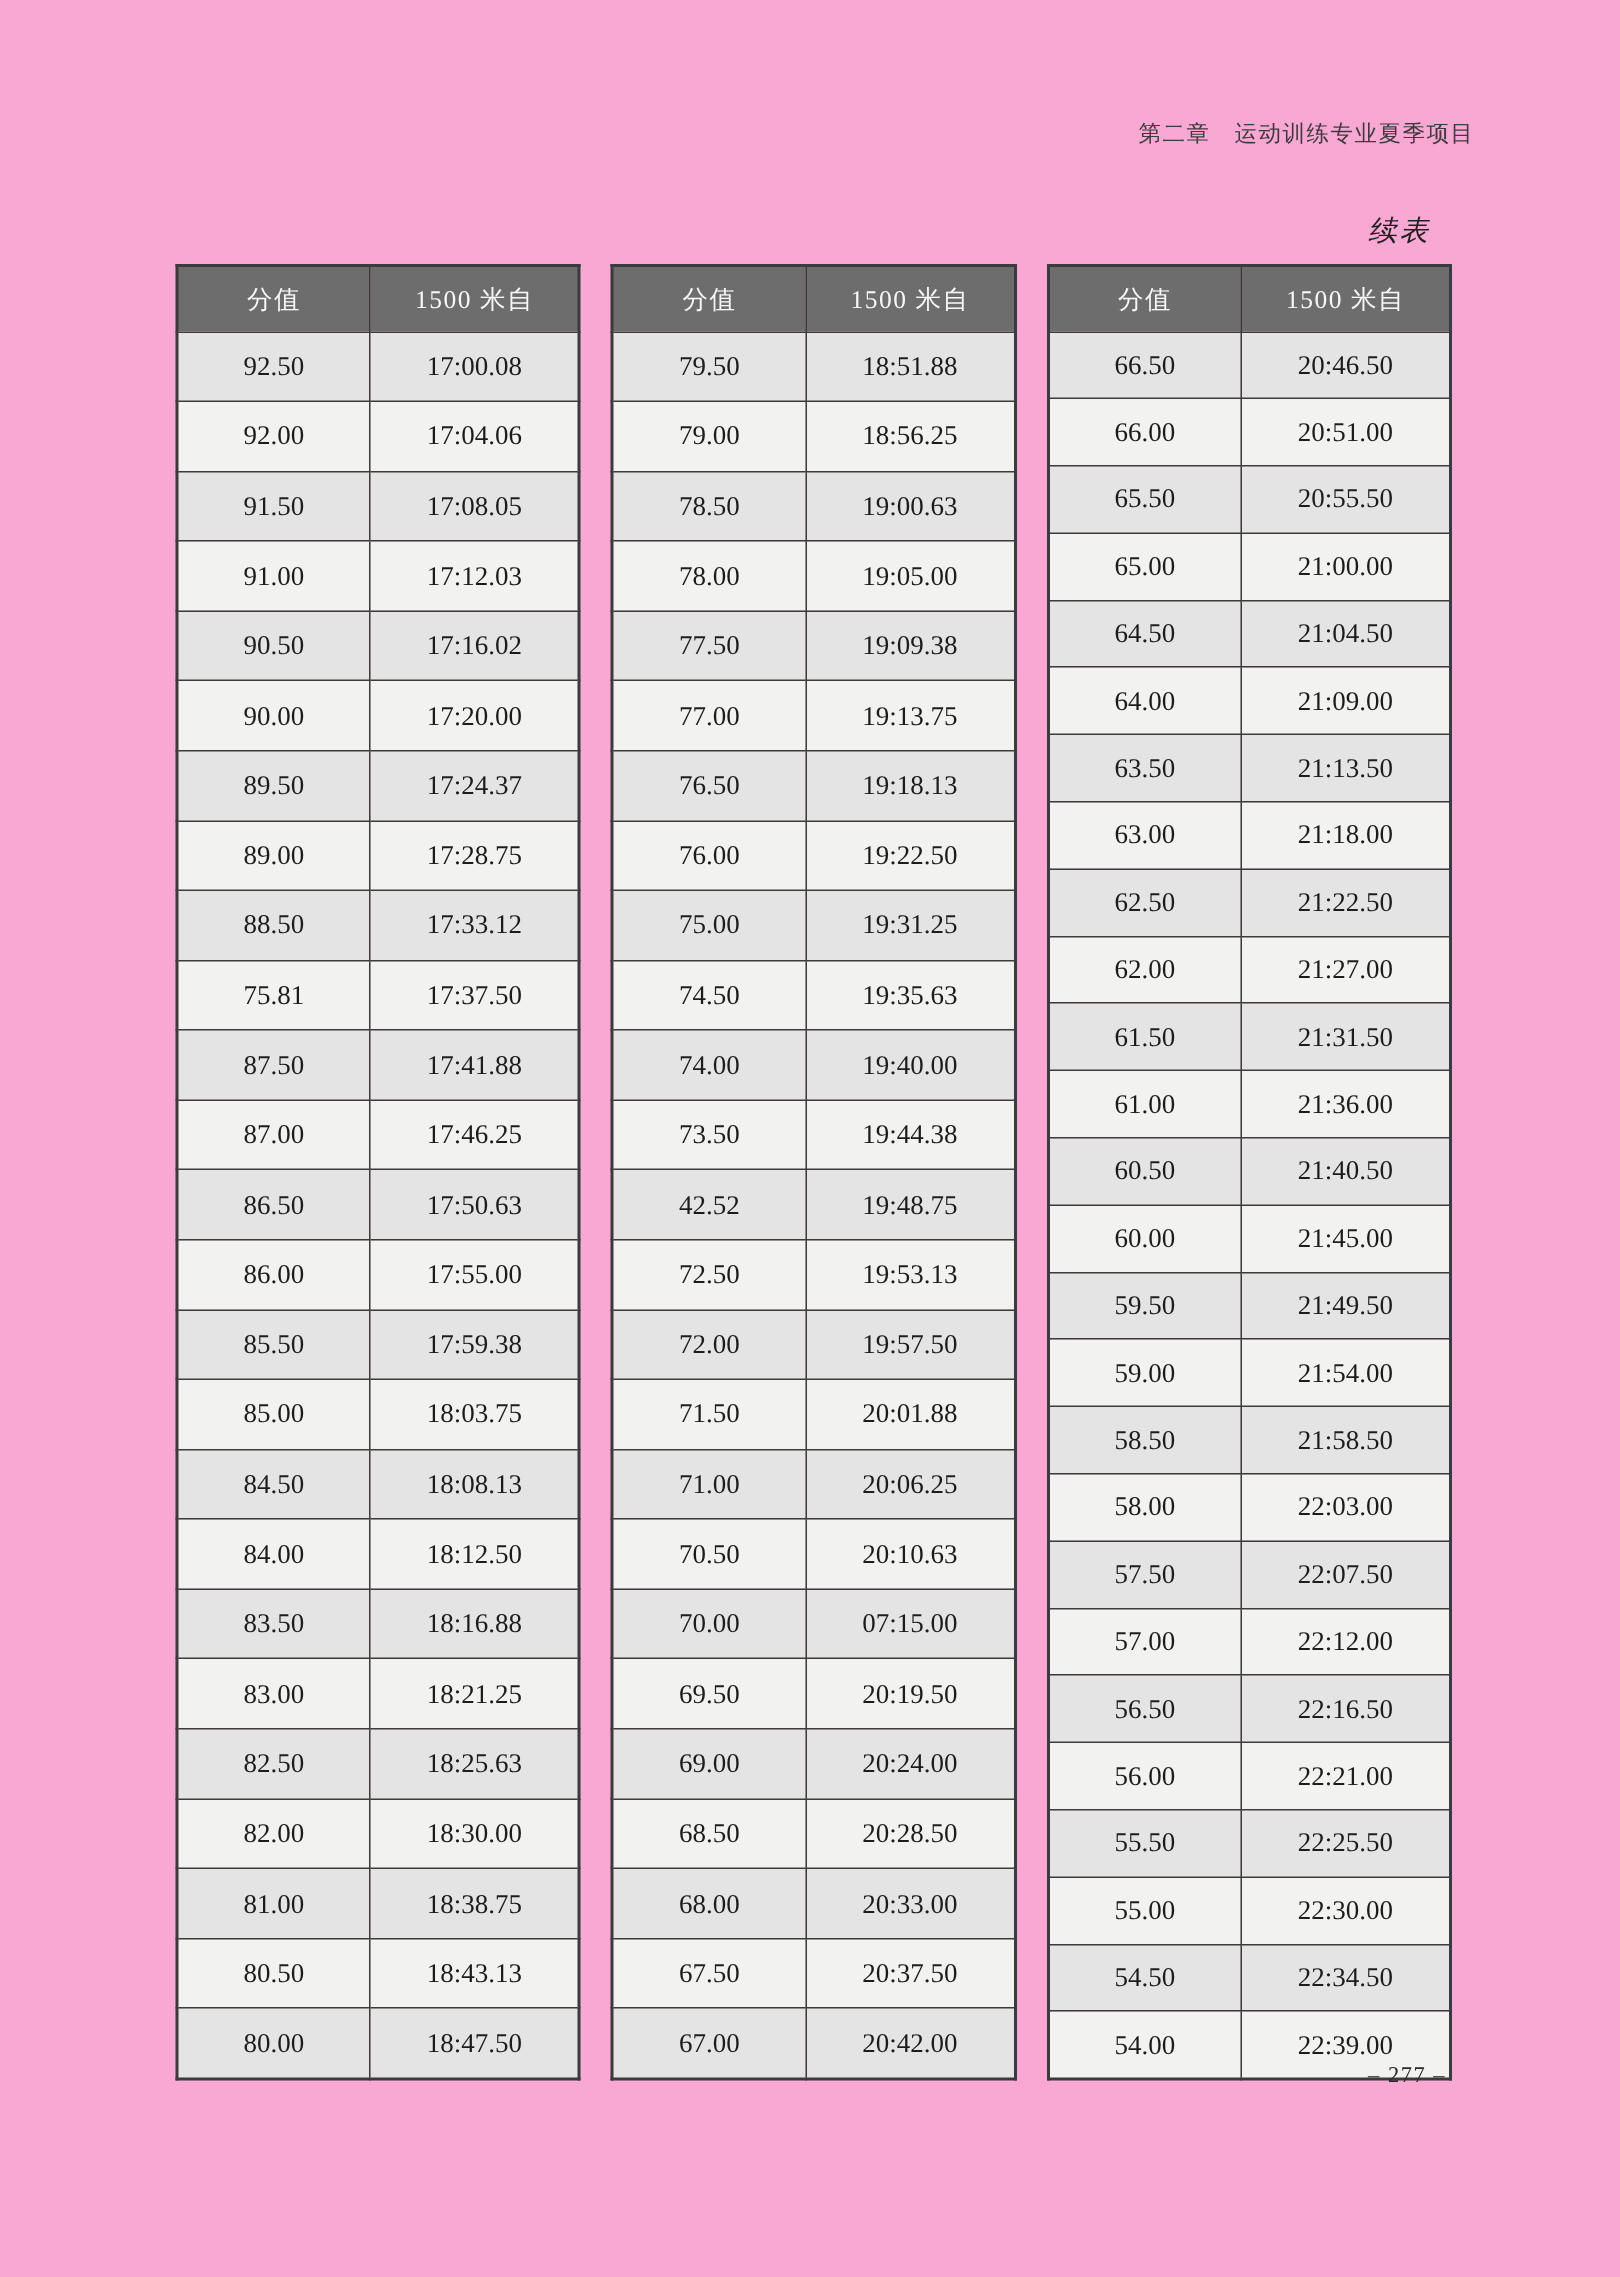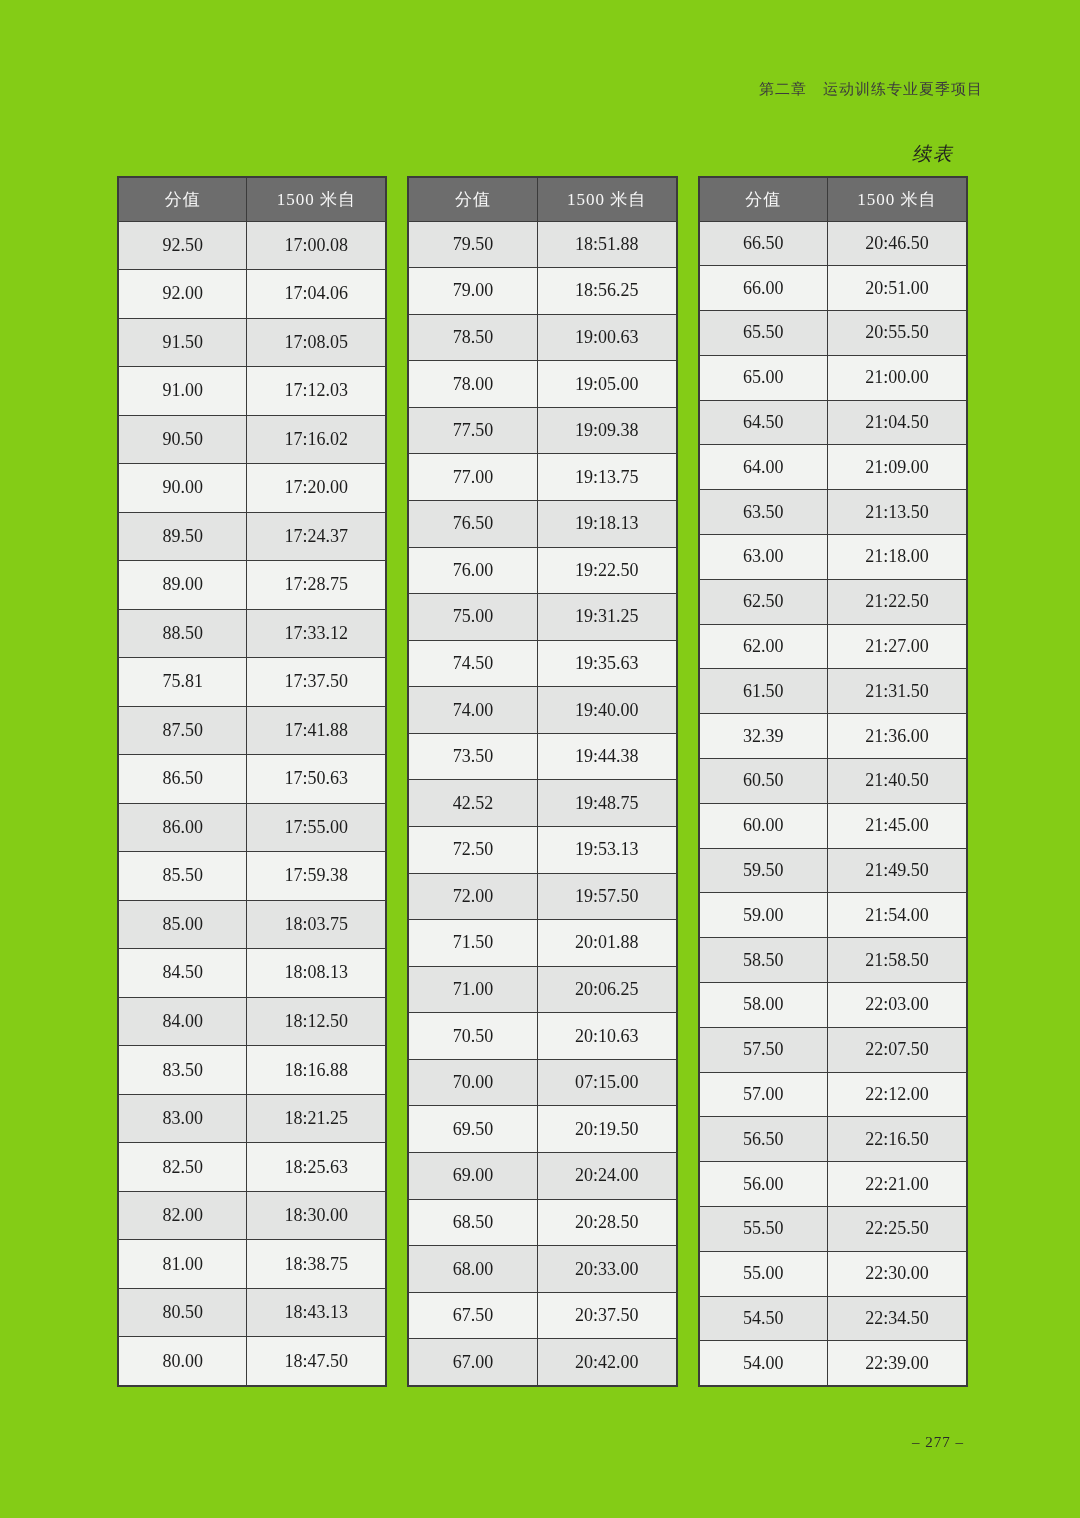--- a/index.html
+++ b/index.html
@@ -1,21 +1,21 @@
 <!DOCTYPE html>
 <html><head>
 <meta charset="utf-8">
 <style>
   * { margin: 0; padding: 0; box-sizing: border-box; }
   html, body { background: #e9e9e9; }
   .page {
     position: relative;
     width: 1080px;
     height: 1518px;
-    background: #84cc16;
+    background: #f9a8d4;
     font-family: "Liberation Serif", serif;
     overflow: hidden;
     text-decoration: underline;
   }
   .chapter-header {
     position: absolute;
     top: 80px;
     right: 97px;
     font-size: 15px;
     color: #3c3c3c;
@@ -62,21 +62,21 @@
     vertical-align: middle;
     font-size: 18px;
     color: #1c1c1c;
     border: 1px solid #3b3b3b;
     font-family: "Liberation Serif", serif;
   }
   table.score-table tbody tr:nth-child(odd) td { background: #e3e4e3; }
   table.score-table tbody tr:nth-child(even) td { background: #f2f3f1; }
   .page-number {
     position: absolute;
-    top: 1434px;
+    top: 1376px;
     right: 116px;
     font-size: 15px;
     color: #2a2a2a;
     letter-spacing: 1px;
     text-align: center;
   }
 </style>
 </head>
 <body>
 
@@ -134,20 +134,24 @@
           </tr>
           <tr>
             <td>75.81</td>
             <td>17:37.50</td>
           </tr>
           <tr>
             <td>87.50</td>
             <td>17:41.88</td>
           </tr>
           <tr>
+            <td>87.00</td>
+            <td>17:46.25</td>
+          </tr>
+          <tr>
             <td>86.50</td>
             <td>17:50.63</td>
           </tr>
           <tr>
             <td>86.00</td>
             <td>17:55.00</td>
           </tr>
           <tr>
             <td>85.50</td>
             <td>17:59.38</td>
@@ -352,21 +356,21 @@
           </tr>
           <tr>
             <td>62.00</td>
             <td>21:27.00</td>
           </tr>
           <tr>
             <td>61.50</td>
             <td>21:31.50</td>
           </tr>
           <tr>
-            <td>32.39</td>
+            <td>61.00</td>
             <td>21:36.00</td>
           </tr>
           <tr>
             <td>60.50</td>
             <td>21:40.50</td>
           </tr>
           <tr>
             <td>60.00</td>
             <td>21:45.00</td>
           </tr>

